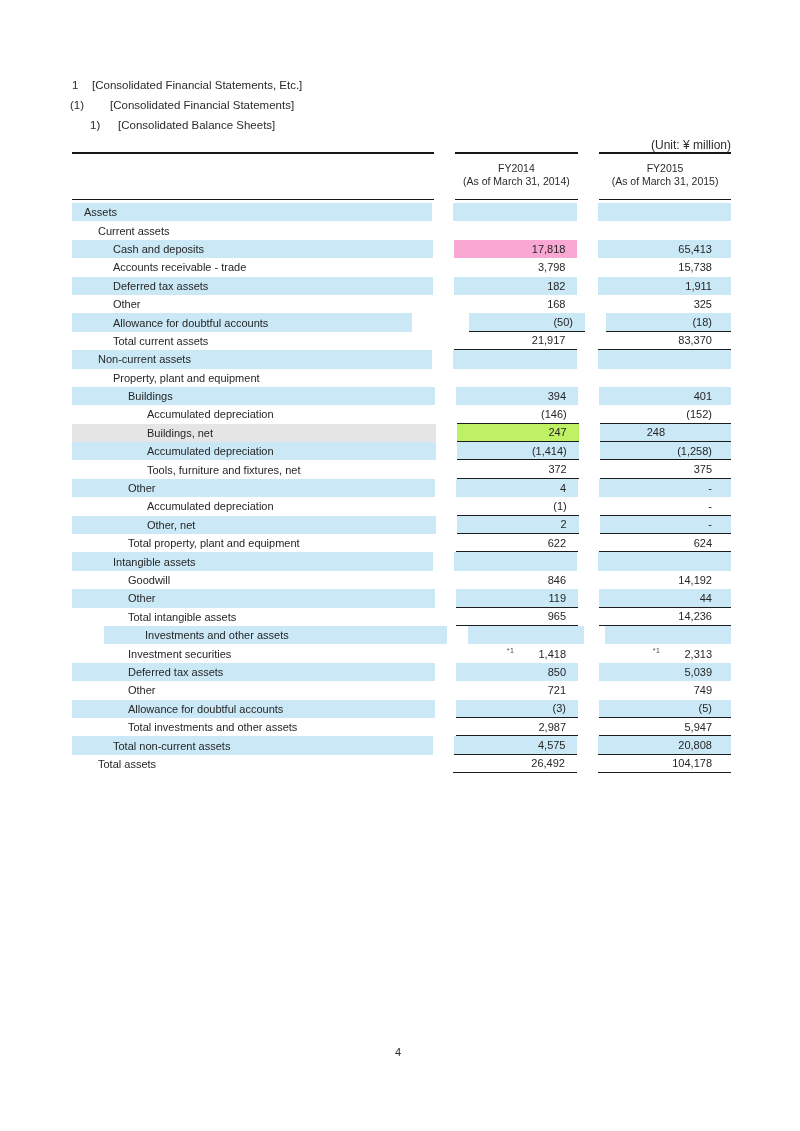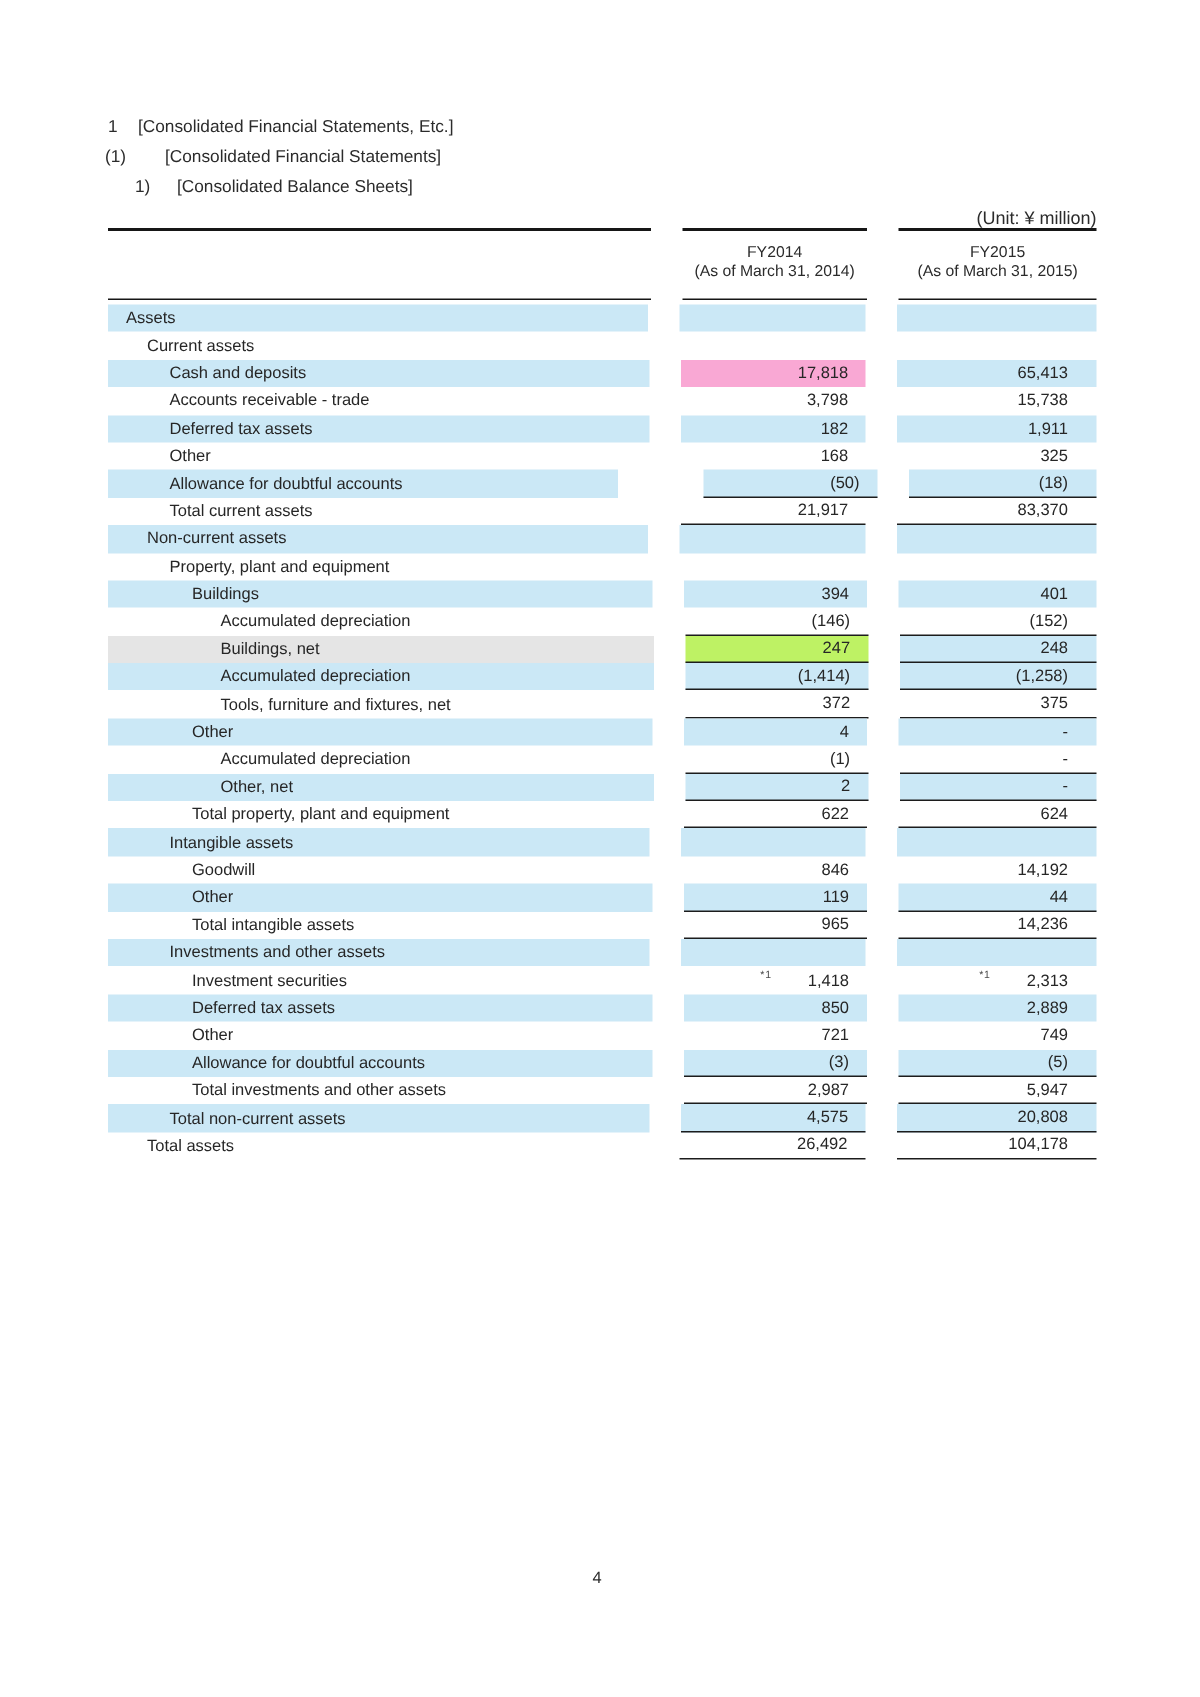--- a/index.html
+++ b/index.html
@@ -176,21 +176,21 @@
         </div>
         <div class="cell c-v2 rule">
           <span>(152)</span>
         </div>
       </div>
       <div class="trow body-row">
         <div class="cell c-label" style="padding-left: 75px; background: #e5e5e5;">Buildings, net</div>
         <div class="cell c-v1 rule" style="background: #bef264;">
           <span>247</span>
         </div>
-        <div class="cell c-v2 rule" style="background: rgb(203, 232, 246);">
+        <div class="cell c-v2 rule" style="background: rgb(203, 232, 246); justify-content: center;">
           <span>248</span>
         </div>
       </div>
       <div class="trow body-row">
         <div class="cell c-label" style="padding-left: 75px; background: rgb(203, 232, 246);">Accumulated depreciation</div>
         <div class="cell c-v1 rule" style="background: rgb(203, 232, 246);">
           <span>(1,414)</span>
         </div>
         <div class="cell c-v2 rule" style="background: rgb(203, 232, 246);">
           <span>(1,258)</span>
@@ -271,21 +271,21 @@
       <div class="trow body-row">
         <div class="cell c-label" style="padding-left: 56px;">Total intangible assets</div>
         <div class="cell c-v1 rule">
           <span>965</span>
         </div>
         <div class="cell c-v2 rule">
           <span>14,236</span>
         </div>
       </div>
       <div class="trow body-row">
-        <div class="cell c-label" style="padding-left: 41px; background: rgb(203, 232, 246);">Investments and other assets</div>
+        <div class="cell c-label" style="padding-left: 41px; background: rgb(203, 232, 246); margin-left: 32px;">Investments and other assets</div>
         <div class="cell c-v1" style="background: rgb(203, 232, 246);">
           <span></span>
         </div>
         <div class="cell c-v2" style="background: rgb(203, 232, 246);">
           <span></span>
         </div>
       </div>
       <div class="trow body-row">
         <div class="cell c-label" style="padding-left: 56px;">Investment securities</div>
         <div class="cell c-v1">
@@ -296,21 +296,21 @@
           <span class="note">*1</span>
           <span>2,313</span>
         </div>
       </div>
       <div class="trow body-row">
         <div class="cell c-label" style="padding-left: 56px; background: rgb(203, 232, 246);">Deferred tax assets</div>
         <div class="cell c-v1" style="background: rgb(203, 232, 246);">
           <span>850</span>
         </div>
         <div class="cell c-v2" style="background: rgb(203, 232, 246);">
-          <span>2,889</span>
+          <span>5,039</span>
         </div>
       </div>
       <div class="trow body-row">
         <div class="cell c-label" style="padding-left: 56px;">Other</div>
         <div class="cell c-v1">
           <span>721</span>
         </div>
         <div class="cell c-v2">
           <span>749</span>
         </div>

